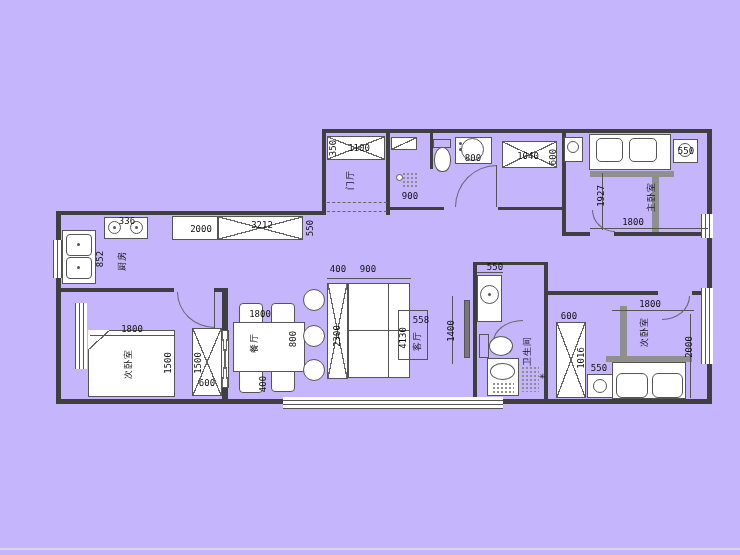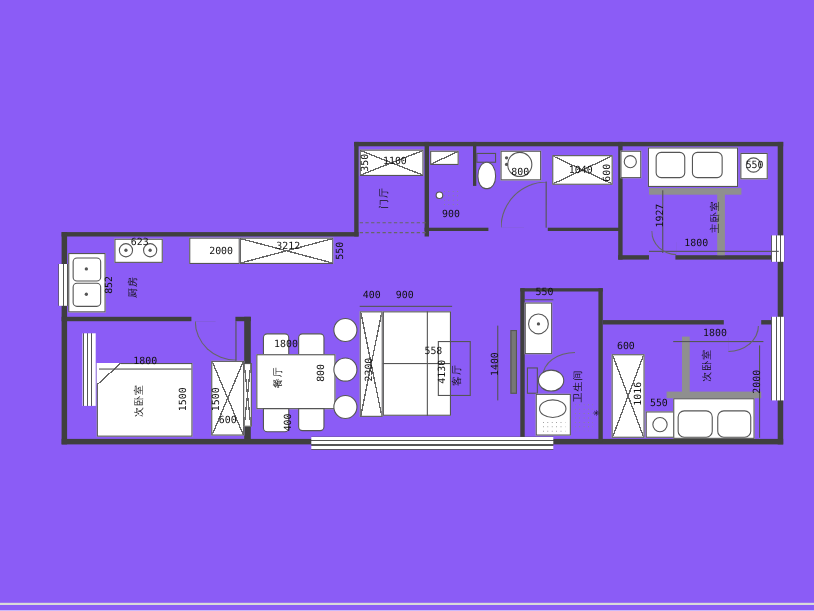--- a/index.html
+++ b/index.html
@@ -1,16 +1,16 @@
 <!DOCTYPE html>
 <html><head>
 <meta charset="utf-8">
 <style>
   html,body{margin:0;padding:0;background:#fff;}
-  #canvas{position:relative;width:740px;height:555px;background:#8b5cf6;overflow:hidden;
+  #canvas{position:relative;width:740px;height:555px;background:#c4b5fd;overflow:hidden;
           font-family:"DejaVu Sans",sans-serif;}
   .wall{position:absolute;background:#3f3f3f;}
   .beam{position:absolute;background:#8f8f8f;}
   .ln{position:absolute;background:#555;}
   .box{position:absolute;border:1px solid #555;background:#fff;box-sizing:border-box;}
   .nb{background:transparent;}
   .xbox{position:absolute;border:1px solid #555;box-sizing:border-box;background-color:#fff;
     background-image:
       linear-gradient(to top right, transparent calc(50% - .6px), #666 calc(50% - .6px), #666 calc(50% + .6px), transparent calc(50% + .6px)),
       linear-gradient(to bottom right, transparent calc(50% - .6px), #666 calc(50% - .6px), #666 calc(50% + .6px), transparent calc(50% + .6px));}
@@ -116,21 +116,21 @@
   <div class="box" style="left:66px;top:234px;width:26px;height:22px;border-radius:4px"></div>
   <div class="box" style="left:66px;top:257px;width:26px;height:22px;border-radius:4px"></div>
   <div class="dot" style="left:77px;top:243px"></div>
   <div class="dot" style="left:77px;top:266px"></div>
   <div class="dim v" style="left:100px;top:259px">852</div>
   <div class="box" style="left:104px;top:217px;width:44px;height:22px"></div>
   <div class="circ" style="left:108px;top:221px;width:13px;height:13px"></div>
   <div class="circ" style="left:130px;top:221px;width:13px;height:13px"></div>
   <div class="dot" style="left:113px;top:226px"></div>
   <div class="dot" style="left:135px;top:226px"></div>
-  <div class="dim" style="left:127px;top:221px">623</div>
+  <div class="dim" style="left:127px;top:221px">336</div>
   <div class="lbl" style="left:122px;top:261px">厨房</div>
 
   <div class="box" style="left:172px;top:216px;width:46px;height:24px"></div>
   <div class="dim" style="left:201px;top:229px">2000</div>
   <div class="xbox" style="left:218px;top:216px;width:85px;height:24px"></div>
   <div class="dim" style="left:262px;top:225px">3212</div>
   <div class="dim v" style="left:310px;top:228px">550</div>
 
   <div class="box" style="left:88px;top:330px;width:87px;height:67px"></div>
   <div class="diag" style="left:88px;top:330px;width:22px;height:20px;border:none"></div>
@@ -160,21 +160,21 @@
   <div class="circ" style="left:303px;top:359px;width:22px;height:22px"></div>
   <div class="ln" style="left:327px;top:278px;width:84px;height:1px"></div>
   <div class="dim" style="left:338px;top:269px">400</div>
   <div class="dim" style="left:368px;top:269px">900</div>
   <div class="xbox" style="left:327px;top:283px;width:21px;height:96px"></div>
   <div class="dim v" style="left:337px;top:336px">2300</div>
   <div class="box" style="left:348px;top:283px;width:62px;height:95px"></div>
   <div class="ln" style="left:348px;top:330px;width:62px;height:1px"></div>
   <div class="ln" style="left:388px;top:283px;width:1px;height:95px"></div>
   <div class="box nb" style="left:398px;top:310px;width:30px;height:50px"></div>
-  <div class="dim" style="left:394px;top:320px">558</div>
+  <div class="dim" style="left:421px;top:320px">558</div>
   <div class="dim v" style="left:403px;top:338px">4130</div>
   <div class="lbl" style="left:417px;top:341px">客厅</div>
   <div class="ln" style="left:452px;top:296px;width:1px;height:68px"></div>
   <div class="dim v" style="left:451px;top:331px">1400</div>
   <div class="box" style="left:464px;top:300px;width:6px;height:58px;background:#777"></div>
 
   <div class="dim" style="left:495px;top:267px">550</div>
   <div class="ln" style="left:477px;top:272px;width:26px;height:1px"></div>
   <div class="box" style="left:477px;top:275px;width:25px;height:47px"></div>
   <div class="circ" style="left:480px;top:285px;width:19px;height:19px"></div>

